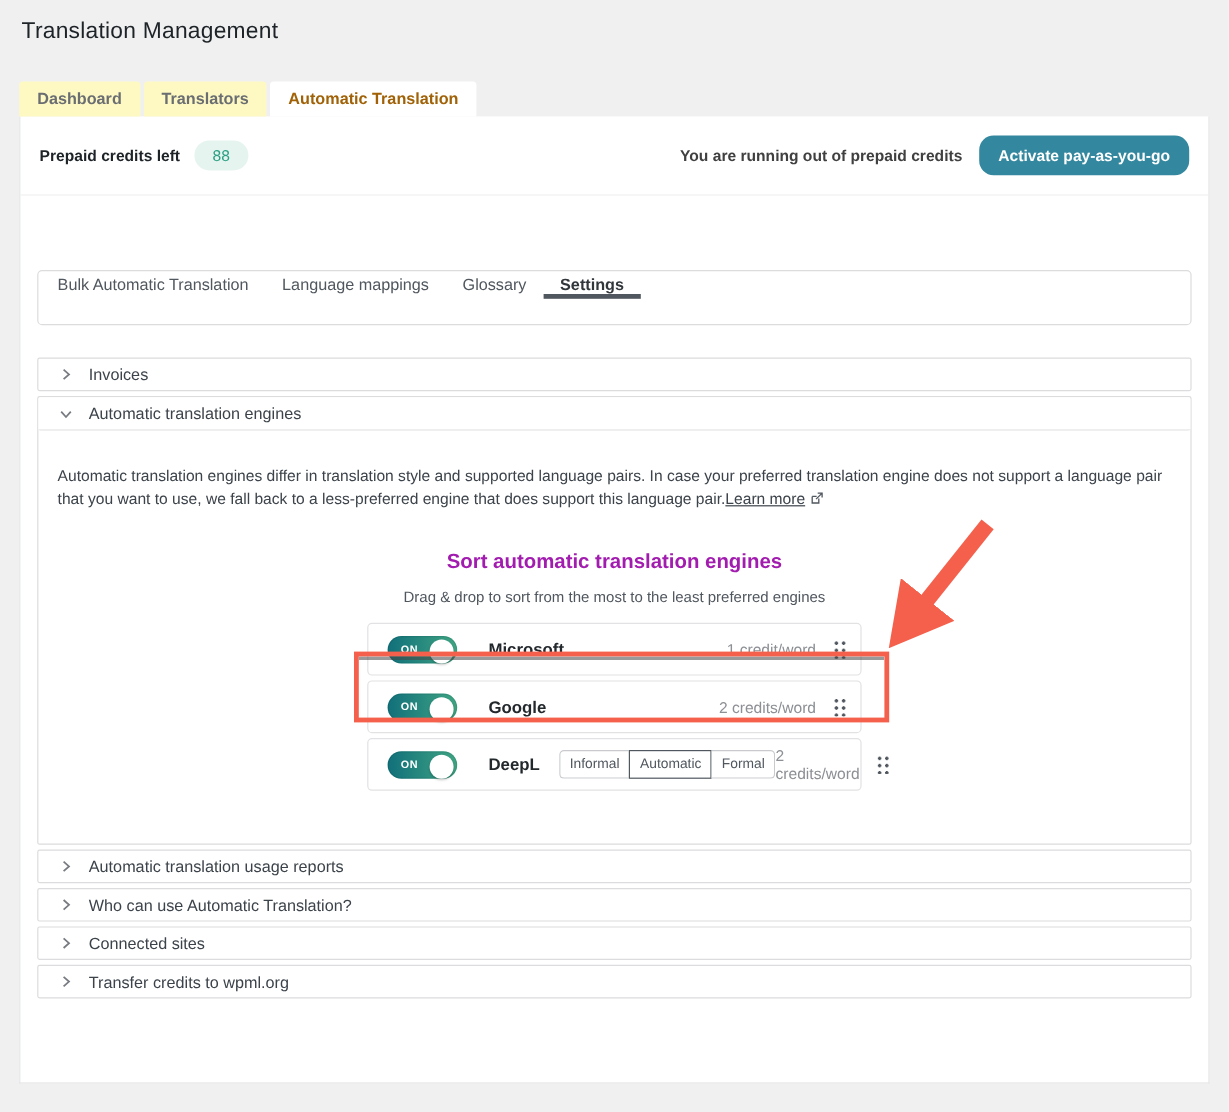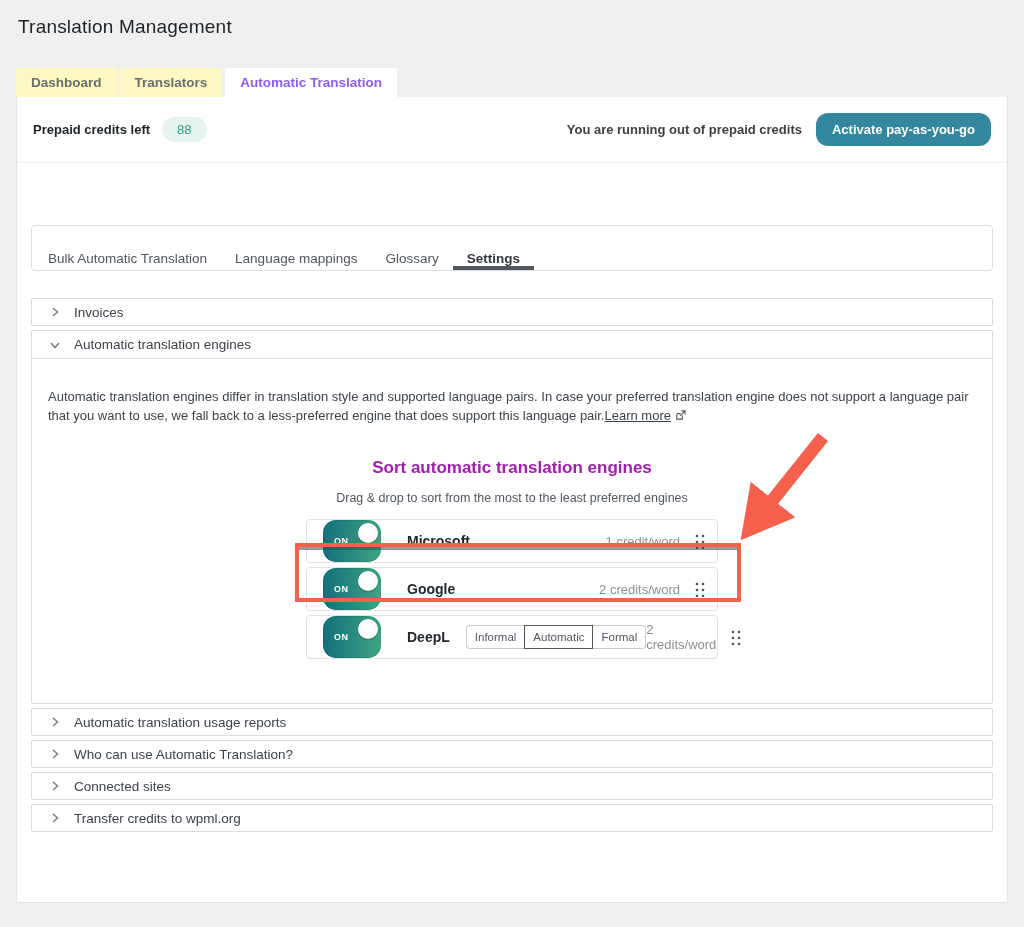--- a/index.html
+++ b/index.html
@@ -14,21 +14,21 @@
     font-size:19px; font-weight:500; color:#1d2327;
     padding:16px 0 0 18px; letter-spacing:.2px;
   }
   
   .nav-tabs { margin:30px 0 0 16px; display:flex; }
   .nav-tab {
     padding:7px 15px; background:#fef9c3; color:#6a6e72;
     font-weight:600; font-size:13.5px; margin-right:3px;
     border-radius:3px 3px 0 0; cursor:pointer;
   }
-  .nav-tab.active { background:#fff; color:#8b5cf6; font-weight:700; }
+  .nav-tab.active { background:#fff; color:#a16207; font-weight:700; }
   
   .panel {
     background:#fff; margin:0 16px; border:1px solid #e4e5e7; border-top:none;
     min-height:806px; padding-bottom:12px;
   }
   .credits-bar {
     display:flex; justify-content:space-between; align-items:center;
     padding:16px 16px; border-bottom:1px solid #f0f0f1;
   }
   .credits-left { display:flex; align-items:center; }
@@ -41,21 +41,21 @@
   .warning-text { font-weight:700; color:#404040; font-size:13px; }
   .payg-btn {
     margin-left:14px; background:#33879e; color:#fff; border:none;
     font-weight:700; font-size:13px; padding:9px 16px; border-radius:12px;
     cursor:pointer; font-family:inherit;
   }
   .inner { margin:62px 14px 0 14px; }
   
   .subtabs {
     border:1px solid #dcdcde; border-radius:4px; height:46px;
-    display:flex; align-items:flex-end; padding-left:2px; background:#fff;
+    display:flex; align-items:flex-start; padding-left:2px; background:#fff;
   }
   .subtab {
     display:flex; align-items:center; padding:0 14px; color:#50575e;
     font-size:13.5px; cursor:pointer; border-bottom:4px solid transparent;
     border-top:4px solid transparent;
   }
   .subtab.active { color:#32373c; font-weight:600; border-bottom-color:#50575e; }
   
   .acc-gap { height:27px; }
   .acc-row {
@@ -77,21 +77,21 @@
   .engine-list { width:412px; margin:14px auto 0 auto; }
   .engine-card {
     border:1px solid #e2e2e4; border-radius:4px; background:#fff;
     height:44px; display:flex; align-items:center; margin-bottom:4px;
     padding:0 12px 0 16px;
   }
   .engine-name { font-weight:700; font-size:14px; color:#23282d; margin-left:26px; }
   .engine-cost { margin-left:auto; color:#8c8f94; font-size:13px; }
   
   .toggle {
-    position:relative; width:58px; height:42px; border-radius:13px;
+    position:relative; width:58px; height:23px; border-radius:13px;
     background:linear-gradient(90deg,#11707a 0%,#3fa583 100%);
     flex:0 0 auto; cursor:pointer; box-shadow:inset 0 0 0 1px rgba(0,0,0,.08);
   }
   .toggle .on-label {
     position:absolute; left:11px; top:50%; transform:translateY(-50%);
     color:#fff; font-size:9px; font-weight:700; letter-spacing:.5px;
   }
   .toggle .knob {
     position:absolute; right:3px; top:3px; width:20px; height:20px;
     background:#fff; border-radius:50%; box-shadow:0 1px 2px rgba(0,0,0,.25);

